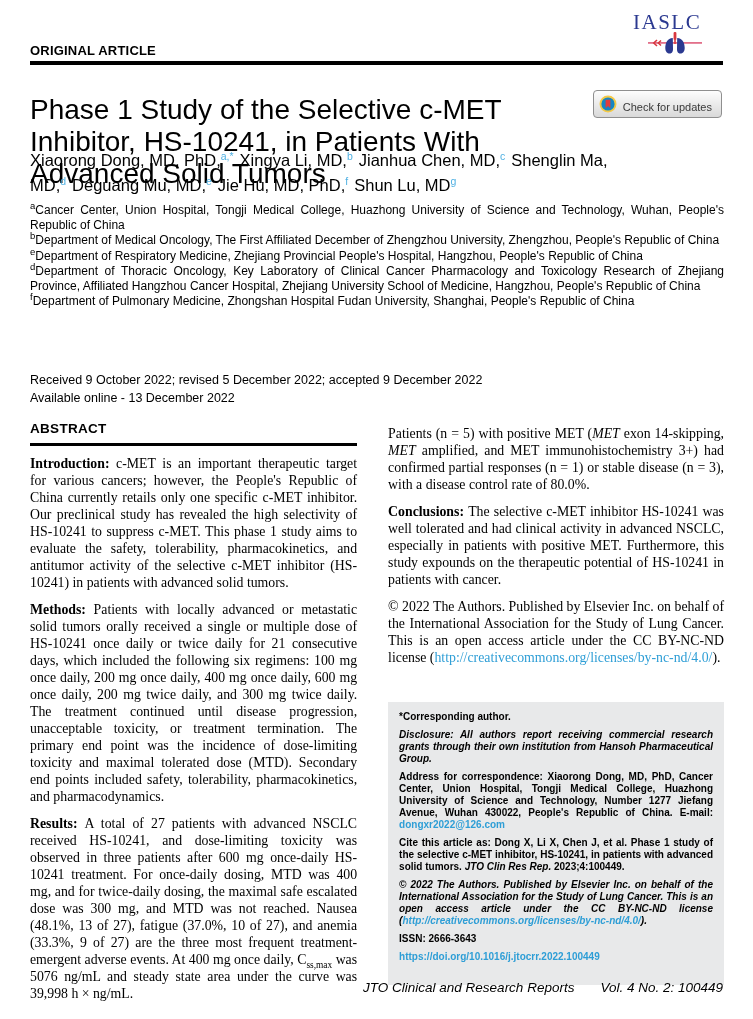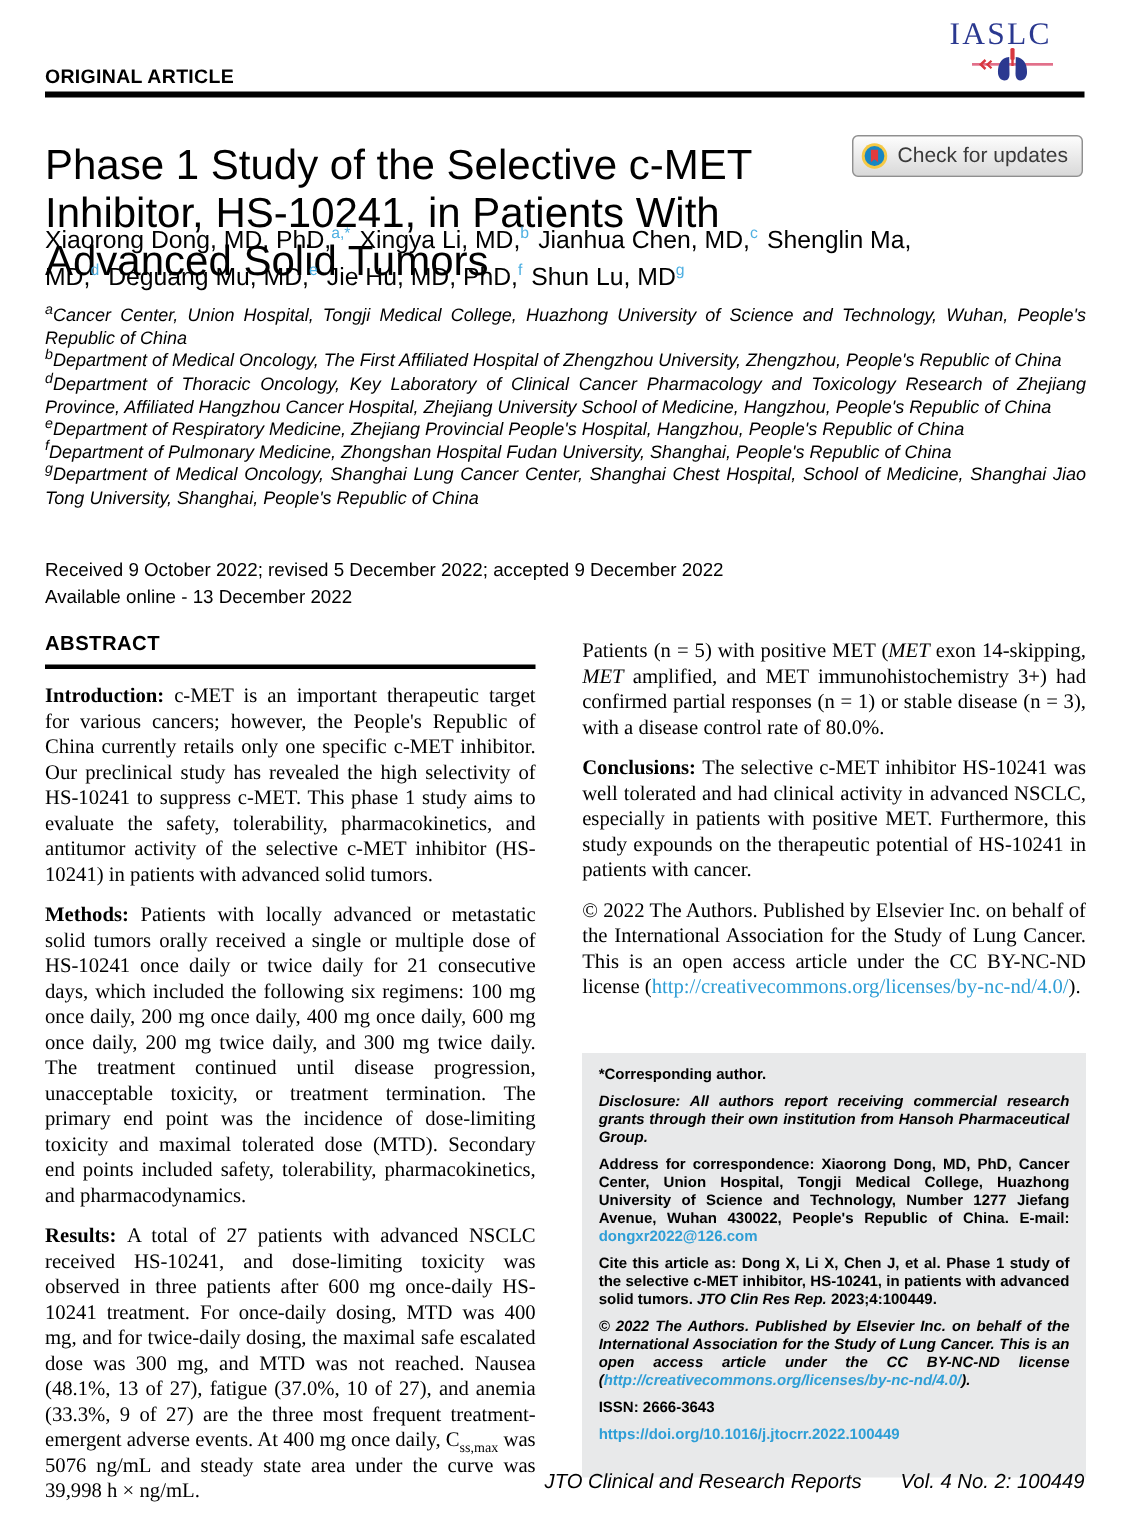--- a/index.html
+++ b/index.html
@@ -17,30 +17,30 @@
   .kicker{position:absolute;left:30px;top:43px;font-size:13px;font-weight:bold;letter-spacing:.2px}
   .top-rule{position:absolute;left:30px;right:30px;top:61px;height:3.5px;background:#000}
 
   .logo{position:absolute;right:36px;top:11px;width:84px;text-align:left}
   .logo-text{font-family:"Liberation Serif",serif;font-size:21px;color:var(--navy);letter-spacing:1.5px;line-height:22px}
   .logo svg{display:block;margin:-2px auto 0}
 
   .title{position:absolute;left:30px;top:94px;width:578px;font-size:28px;line-height:32px;font-weight:normal}
 
   .check-btn{
-    position:absolute;right:31px;top:90px;display:flex;align-items:flex-start;gap:6px;
+    position:absolute;right:31px;top:90px;display:flex;align-items:flex-end;gap:6px;
     padding:4px 9px 4px 5px;border:1px solid #8f8f8f;border-radius:4px;
-    background:linear-gradient(#fdfdfd,#d9d9d9);font-size:14px;color:#3a3a3a;cursor:pointer;
+    background:linear-gradient(#fdfdfd,#d9d9d9);font-size:11px;color:#3a3a3a;cursor:pointer;
   }
 
   .authors{position:absolute;left:30px;top:148px;width:652px;font-size:16.5px;line-height:25px}
   .author{margin-right:6px;white-space:normal}
   .asup{color:var(--sup);font-size:10.5px;vertical-align:super;line-height:0}
 
-  .affils{position:absolute;left:30px;top:203px;width:694px;font-style:italic;font-size:12px;line-height:15.2px;text-align:justify}
+  .affils{position:absolute;left:30px;top:203px;width:694px;font-size:12px;line-height:15.2px;text-align:justify}
   .affil .fsup{font-size:9.5px;vertical-align:super;line-height:0}
 
   .dates{position:absolute;left:30px;top:372px;font-size:12.5px;line-height:17.5px}
 
   .abstract{position:absolute;left:30px;top:420px;width:694px;display:flex;gap:31px}
   .col-left{width:334px}
   .col-right{width:343px;padding-top:5px}
   .abs-head{font-size:13.5px;font-weight:bold;letter-spacing:.3px;margin:1px 0 7px}
   .abs-rule{height:2.5px;background:#000;margin-bottom:9px}
   .abs-p{font-family:"Liberation Serif",serif;font-size:13.8px;line-height:17px;text-align:justify;margin:0 0 10px}
@@ -92,25 +92,24 @@
     </svg>
     <span>Check for updates</span>
   </div>
 
   <div class="authors">
     <span class="author"><span>Xiaorong Dong, MD, PhD,</span><span class="asup">a,*</span></span><span class="author"><span>Xingya Li, MD,</span><span class="asup">b</span></span><span class="author"><span>Jianhua Chen, MD,</span><span class="asup">c</span></span><span class="author"><span>Shenglin Ma, MD,</span><span class="asup">d</span></span><span class="author"><span>Deguang Mu, MD,</span><span class="asup">e</span></span><span class="author"><span>Jie Hu, MD, PhD,</span><span class="asup">f</span></span><span class="author"><span>Shun Lu, MD</span><span class="asup">g</span></span>
   </div>
 
   <div class="affils">
     <div class="affil"><span class="fsup">a</span><span>Cancer Center, Union Hospital, Tongji Medical College, Huazhong University of Science and Technology, Wuhan, People's Republic of China</span></div>
-    <div class="affil"><span class="fsup">b</span><span>Department of Medical Oncology, The First Affiliated Hospital of Zhengzhou University, Zhengzhou, People's Republic of China</span></div>
+    <div class="affil"><span class="fsup">b</span><span>Department of Medical Oncology, The First Affiliated December of Zhengzhou University, Zhengzhou, People's Republic of China</span></div>
+    <div class="affil"><span class="fsup">e</span><span>Department of Respiratory Medicine, Zhejiang Provincial People's Hospital, Hangzhou, People's Republic of China</span></div>
     <div class="affil"><span class="fsup">d</span><span>Department of Thoracic Oncology, Key Laboratory of Clinical Cancer Pharmacology and Toxicology Research of Zhejiang Province, Affiliated Hangzhou Cancer Hospital, Zhejiang University School of Medicine, Hangzhou, People's Republic of China</span></div>
-    <div class="affil"><span class="fsup">e</span><span>Department of Respiratory Medicine, Zhejiang Provincial People's Hospital, Hangzhou, People's Republic of China</span></div>
     <div class="affil"><span class="fsup">f</span><span>Department of Pulmonary Medicine, Zhongshan Hospital Fudan University, Shanghai, People's Republic of China</span></div>
-    <div class="affil"><span class="fsup">g</span><span>Department of Medical Oncology, Shanghai Lung Cancer Center, Shanghai Chest Hospital, School of Medicine, Shanghai Jiao Tong University, Shanghai, People's Republic of China</span></div>
   </div>
 
   <div class="dates">
     <div>Received 9 October 2022; revised 5 December 2022; accepted 9 December 2022</div>
     <div>Available online - 13 December 2022</div>
   </div>
 
   <div class="abstract">
     <div class="col-left">
       <div class="abs-head">ABSTRACT</div>

